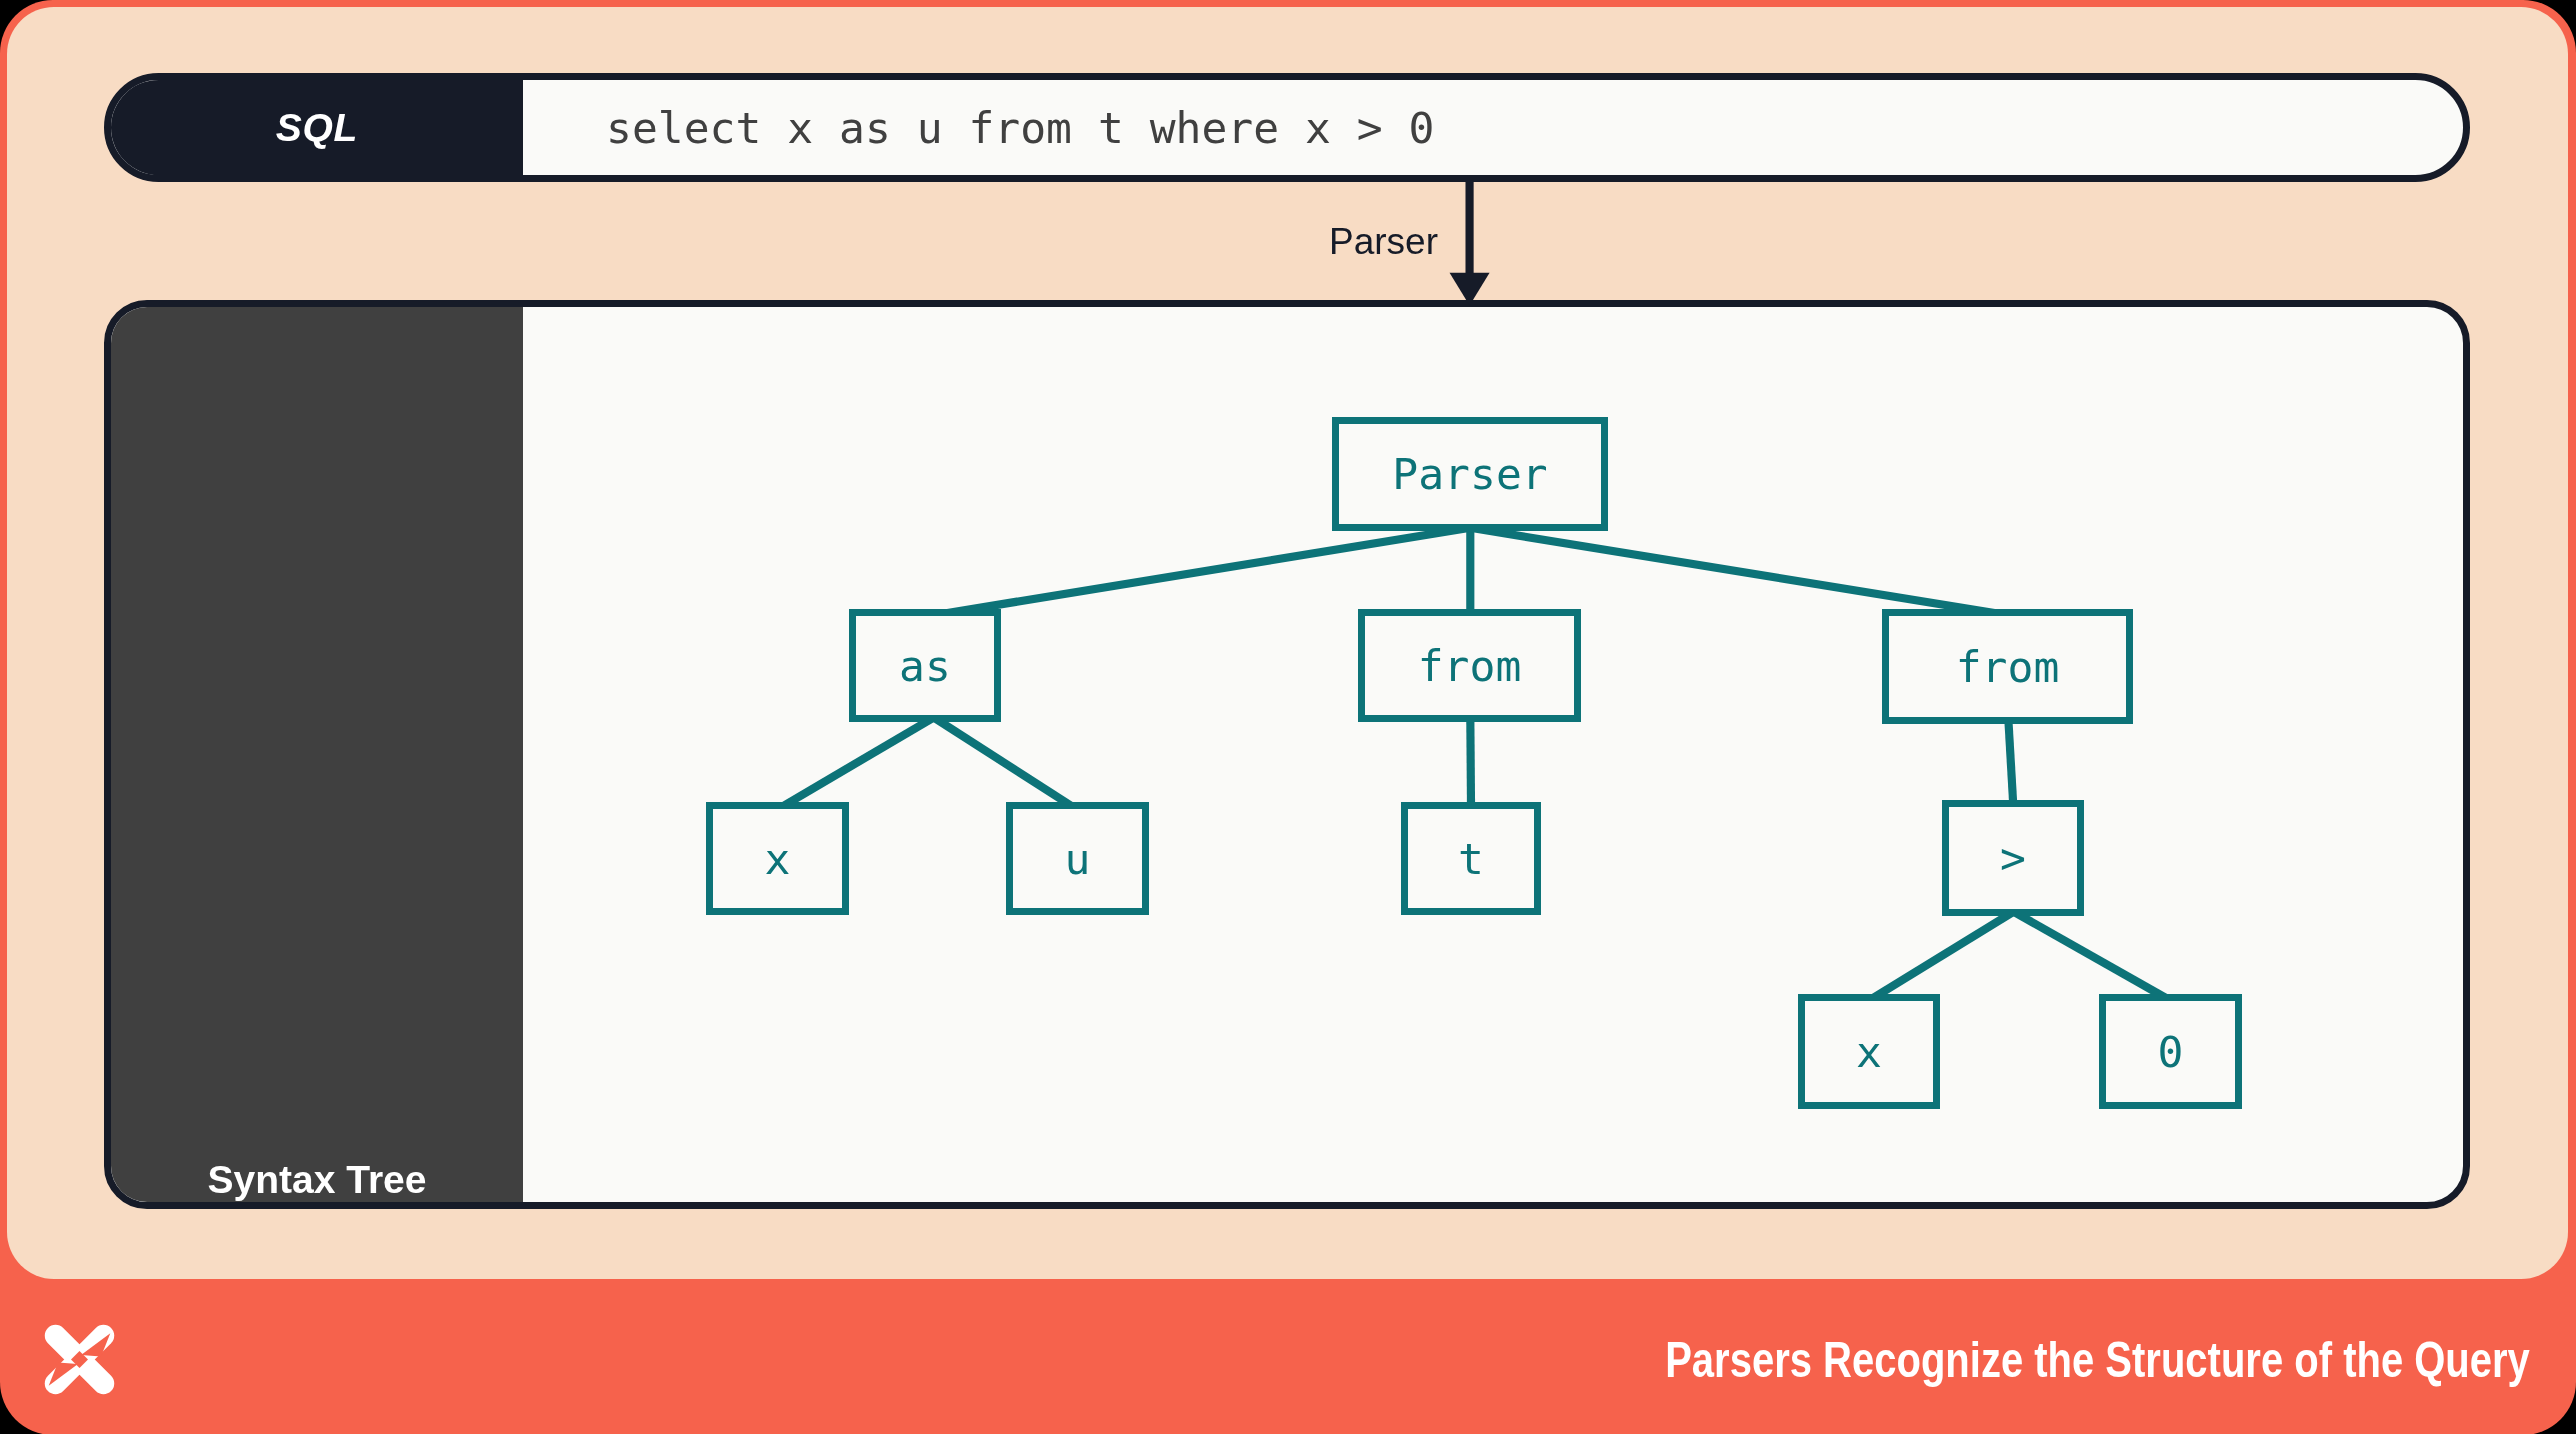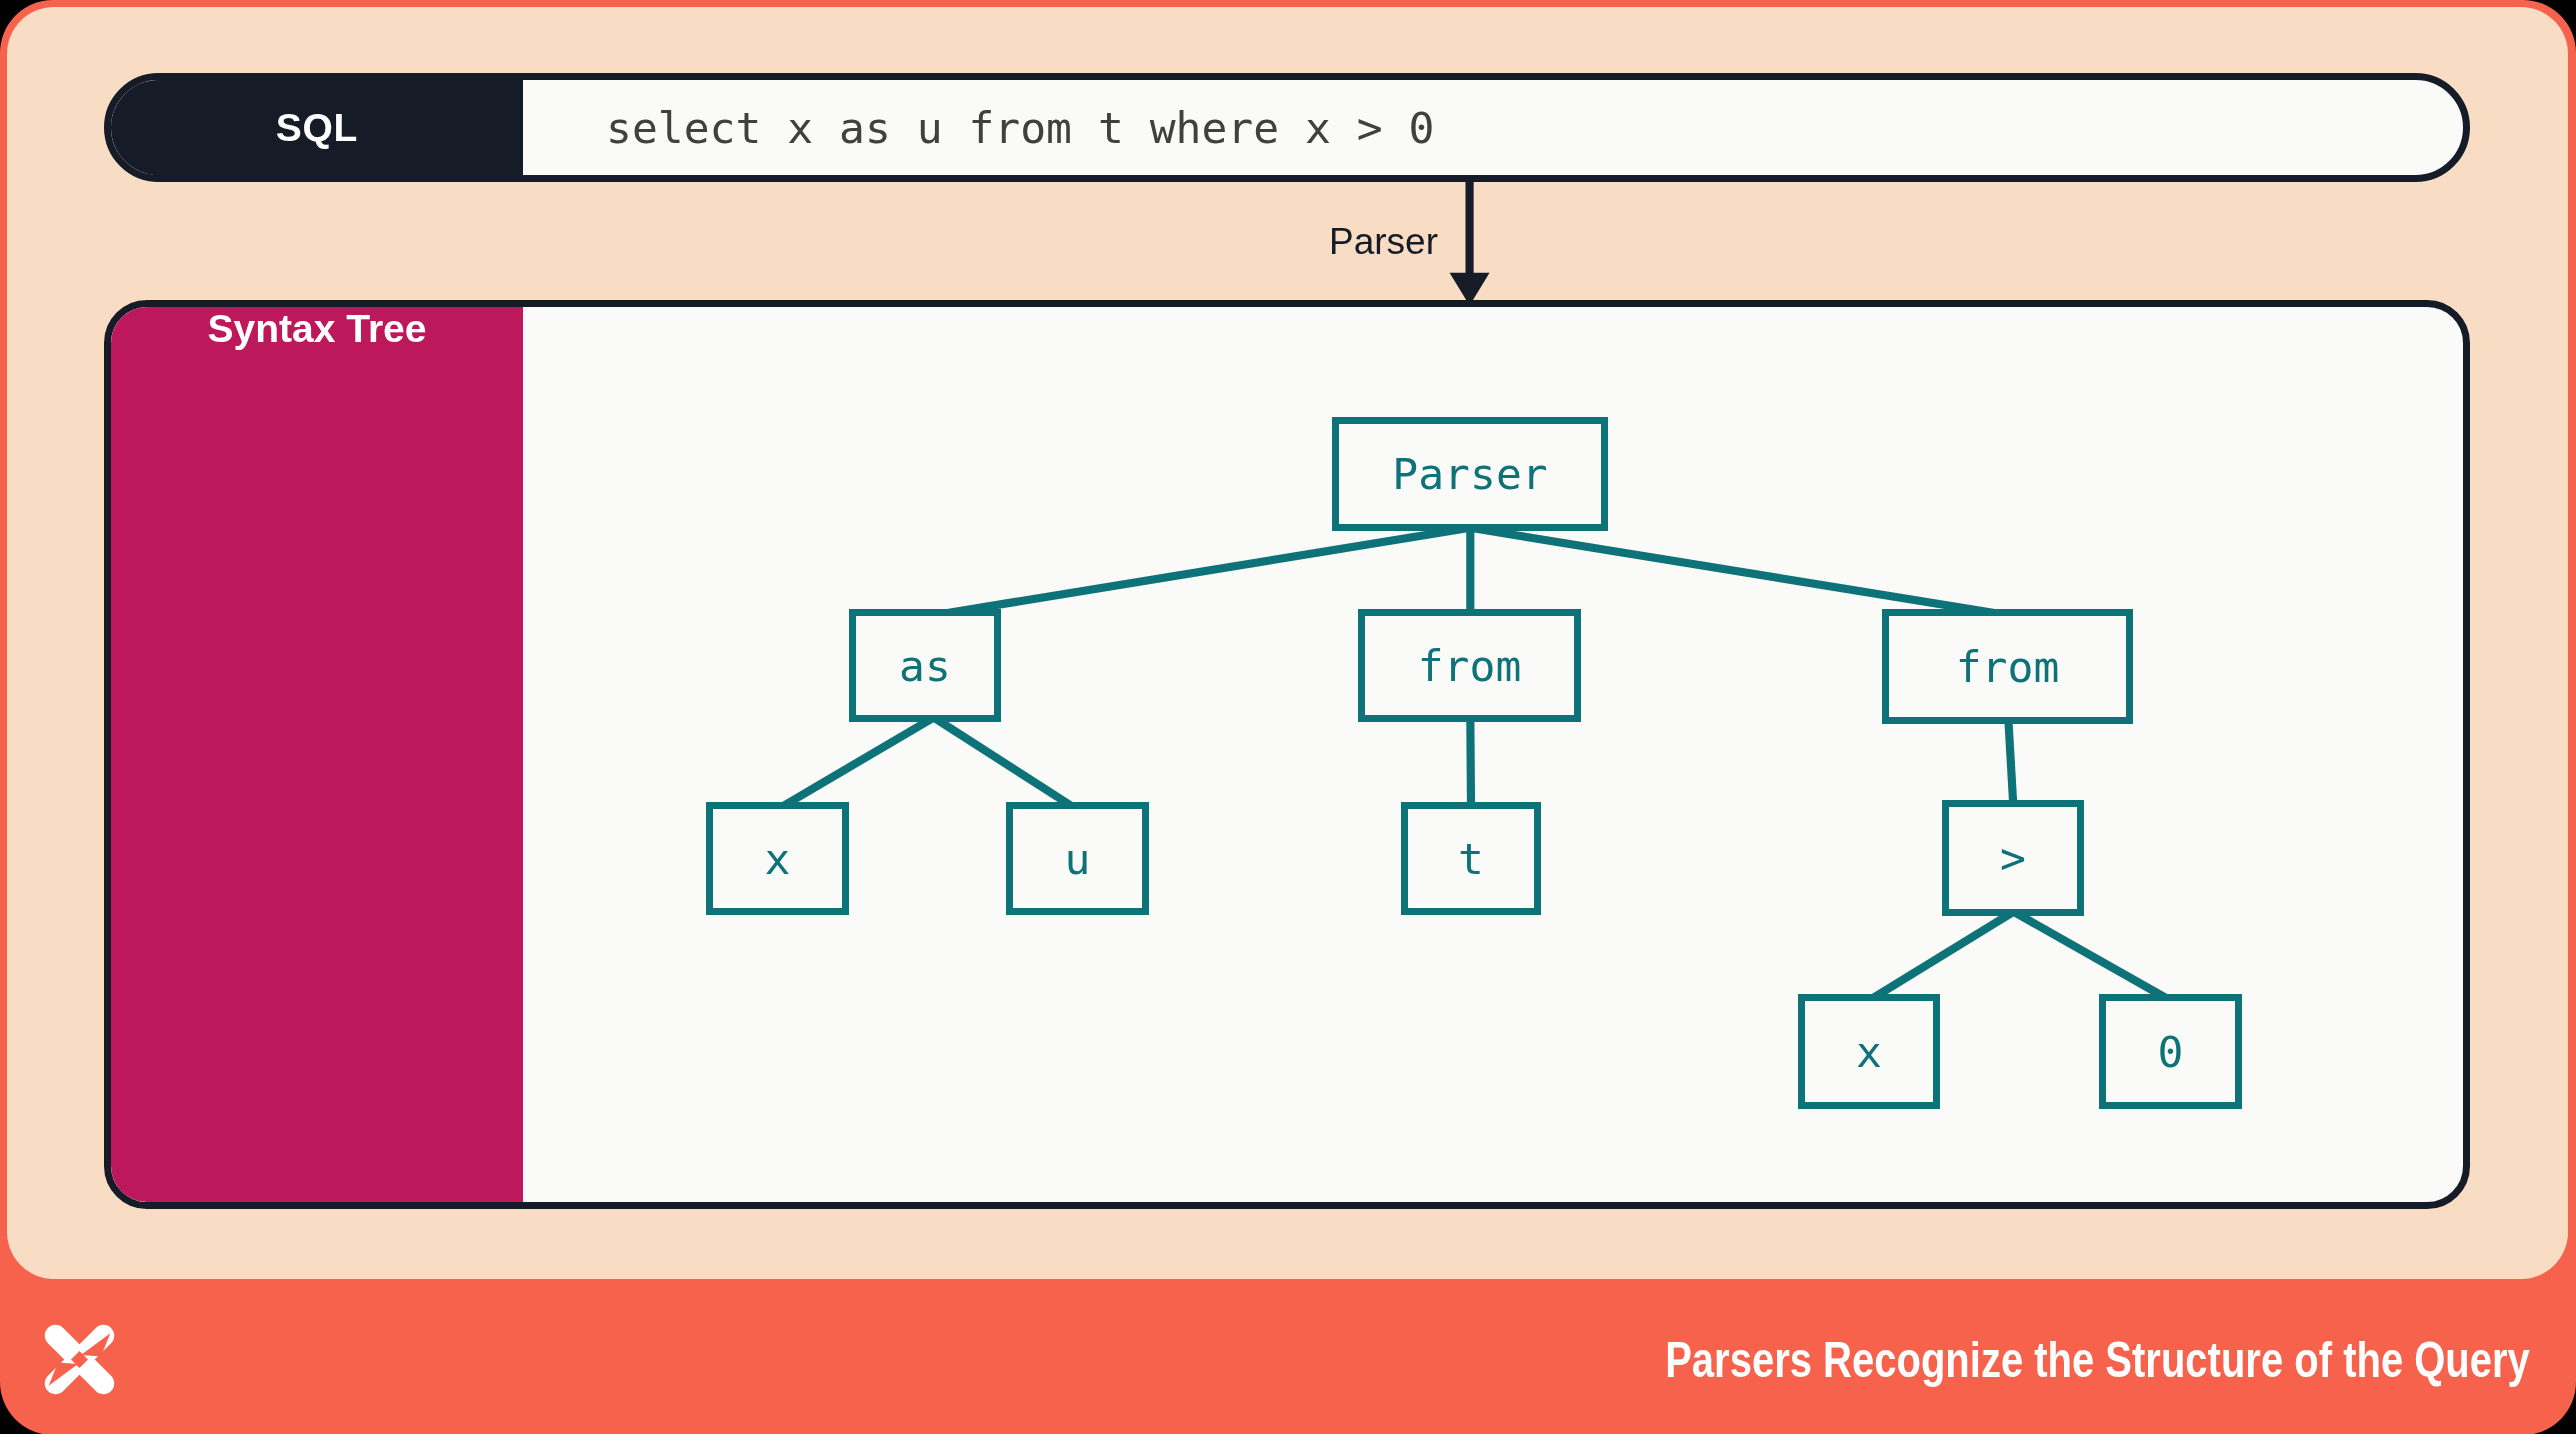--- a/index.html
+++ b/index.html
@@ -45,20 +45,21 @@
     background: #161b28;
     display: flex;
     align-items: center;
     justify-content: center;
   }
   .sql-label-section span {
     color: #ffffff;
     font-weight: bold;
     font-size: 39px;
     letter-spacing: 0.7px;
+    font-style: italic;
   }
   .sql-query {
     flex: 1;
     display: flex;
     align-items: center;
     padding-left: 83px;
     color: #404040;
     font-family: "DejaVu Sans Mono", monospace;
     font-size: 43px;
     font-feature-settings: "zero" 1;
@@ -83,23 +84,23 @@
     box-sizing: border-box;
     border: 7.4px solid #161b28;
     border-radius: 43px;
     background: #fafaf8;
     overflow: hidden;
     display: flex;
   }
   .tree-label-section {
     width: 412px;
     flex: 0 0 412px;
-    background: #be185d;
-    display: flex;
-    align-items: flex-start;
+    background: #404040;
+    display: flex;
+    align-items: flex-end;
     justify-content: center;
   }
   .tree-label-section span {
     color: #ffffff;
     font-weight: bold;
     font-size: 39px;
   }
   
   .overlay {
     position: absolute;

